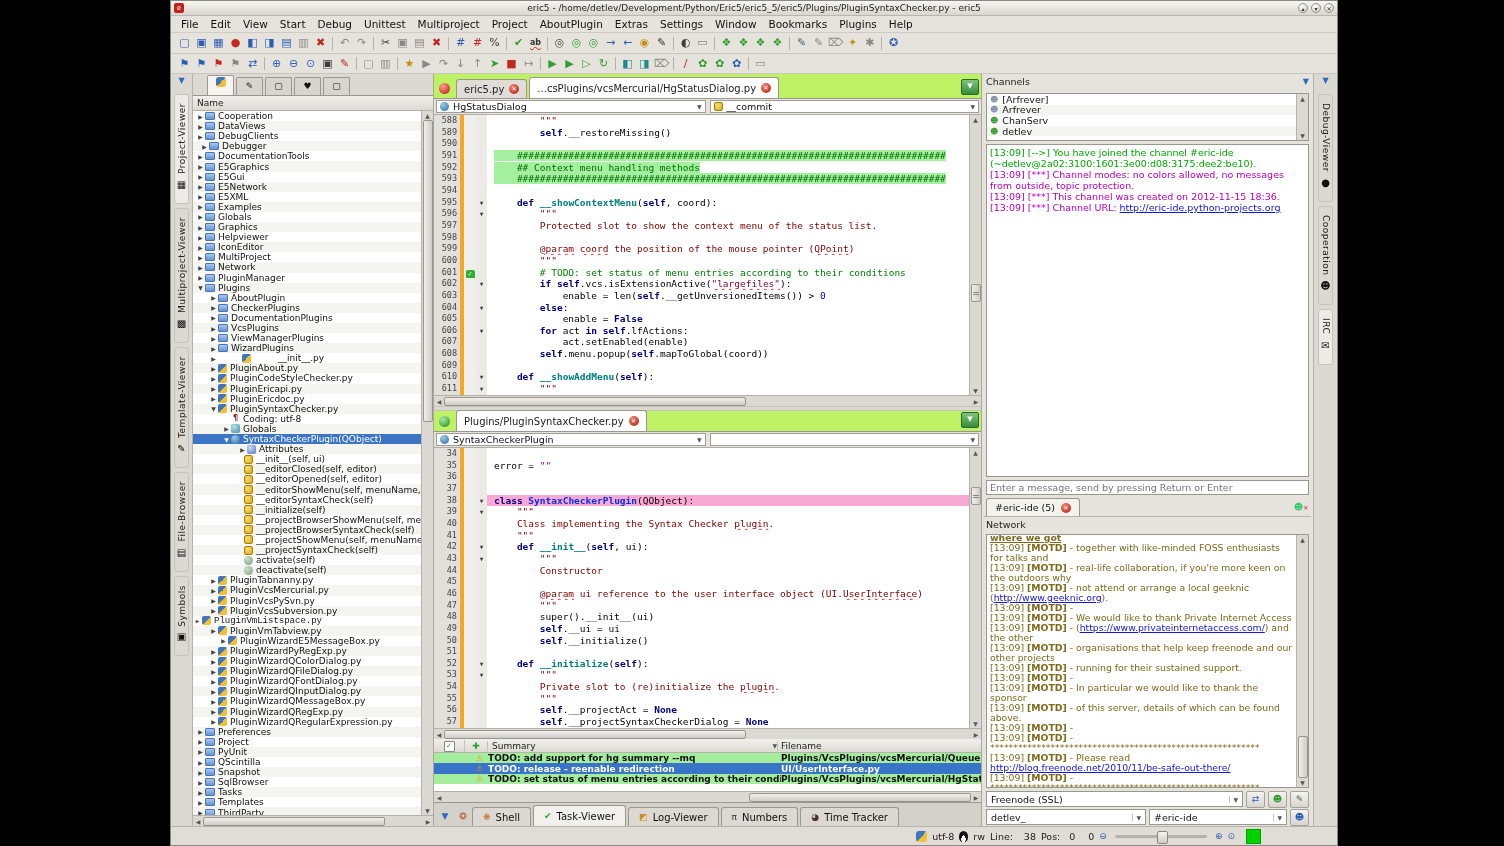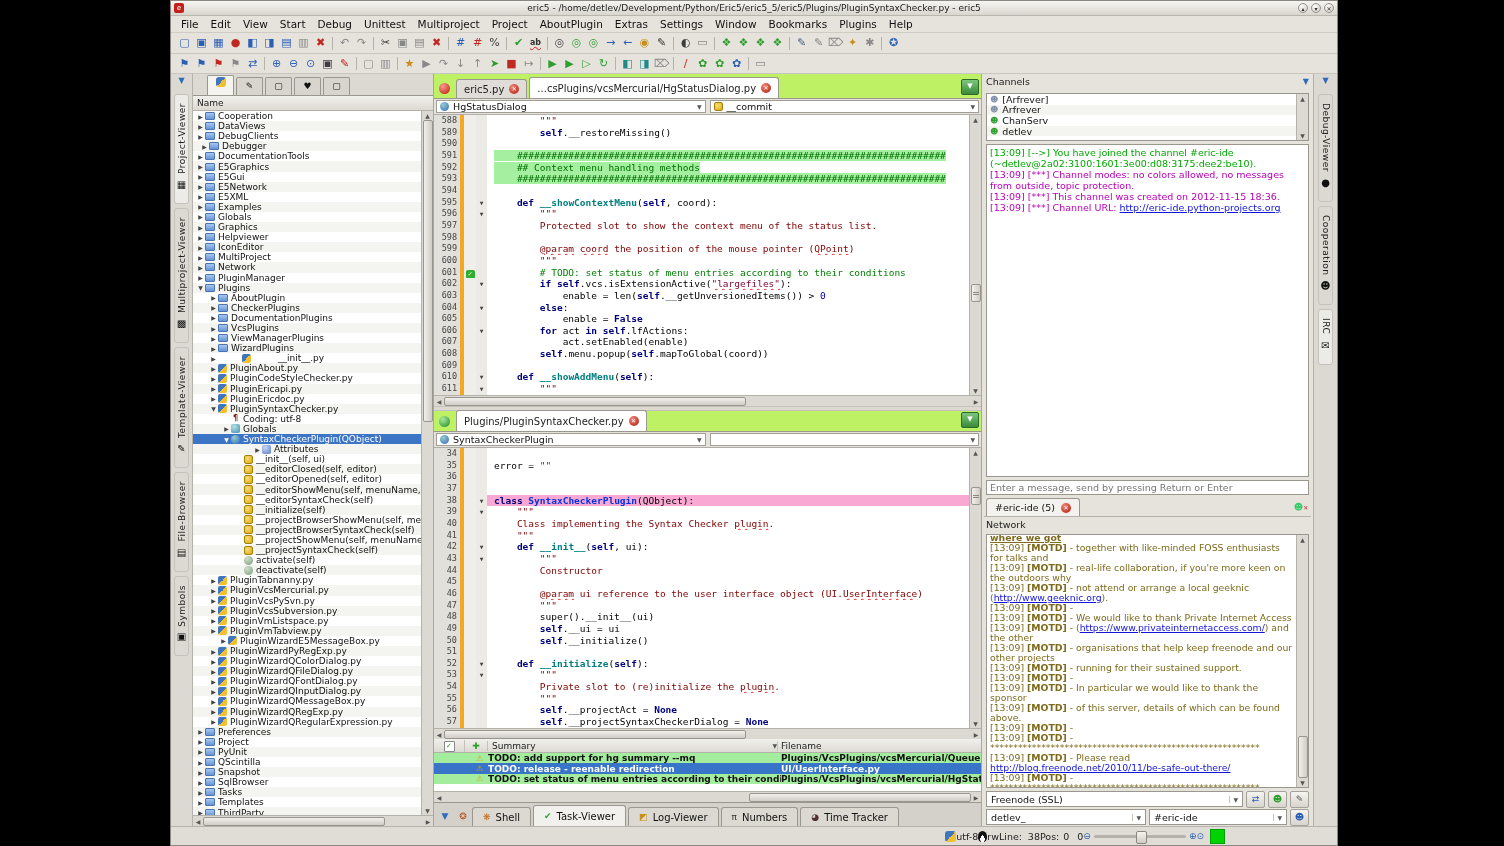--- a/index.html
+++ b/index.html
@@ -163,21 +163,21 @@
   .irow{height:16px;display:flex;align-items:center;gap:3px;margin:1px 2px}
   .ircombo{flex:1;display:flex;align-items:center;background:#fff;border:1px solid #9a978f;height:14px;
     font-size:9.5px;padding:0 4px;min-width:0}
   .ircombo .arr{margin-left:auto;font-size:6px;color:#555;border-left:1px solid #c5c2bc;padding-left:3px}
   .irbtn{width:17px;height:15px;border:1px solid #a5a29c;border-radius:2px;background:linear-gradient(#f6f4f0,#d8d5cf);
     font-size:9px;text-align:center;line-height:14px}
   .nickcombo{flex:0 0 150px}
   
   #statusbar{height:18px;background:#e0ddd7;border-top:1px solid #b5b2ac;display:flex;align-items:center;
     font-size:9.5px;color:#222;padding:0 4px}
-  #sb-right{margin-left:auto;display:flex;align-items:center;margin-right:108px}
+  #sb-right{margin-left:auto;display:flex;align-items:center;gap:5px;margin-right:72px}
   .pylogo{width:11px;height:11px;border-radius:3px;background:linear-gradient(135deg,#3f76bd 50%,#f0c030 50%)}
   .tux{width:9px;height:11px;border-radius:50% 50% 42% 42%;background:radial-gradient(ellipse at 50% 75%,#fff 32%,#111 35%)}
   .zoomslider{width:92px;height:3px;background:#b5b2ac;border-radius:2px;position:relative;margin:0 3px}
   .zoomthumb{position:absolute;left:42px;top:-4px;width:9px;height:11px;border:1px solid #8a8780;border-radius:2px;
     background:linear-gradient(#f6f4f0,#cfccc6)}
   .greensq{width:13px;height:13px;background:#00d400;border:1px solid #00a000;margin-left:6px}
   .sb-ico{font-size:9px;color:#2b5fb4}
 </style>
 </head>
 <body>
@@ -497,21 +497,21 @@
             <div class="trow alt" style="padding-left: 29px;">
               <span class="tarrow">▶</span>
               <span class="tico i-glob"></span>
               <span>Globals</span>
             </div>
             <div class="trow sel" style="padding-left: 29px;">
               <span class="tarrow">▼</span>
               <span class="tico i-cls"></span>
               <span>SyntaxCheckerPlugin(QObject)</span>
             </div>
-            <div class="trow alt" style="padding-left: 60px;">
+            <div class="trow alt" style="padding-left: 45px;">
               <span class="tarrow">▶</span>
               <span class="tico i-attr"></span>
               <span>Attributes</span>
             </div>
             <div class="trow" style="padding-left: 42px;">
               <span class="tarrow"></span>
               <span class="tico i-m"></span>
               <span>__init__(self, ui)</span>
             </div>
             <div class="trow alt" style="padding-left: 42px;">
@@ -582,21 +582,21 @@
             <div class="trow" style="padding-left: 16px;">
               <span class="tarrow">▶</span>
               <span class="tico i-py"></span>
               <span>PluginVcsPySvn.py</span>
             </div>
             <div class="trow alt" style="padding-left: 16px;">
               <span class="tarrow">▶</span>
               <span class="tico i-py"></span>
               <span>PluginVcsSubversion.py</span>
             </div>
-            <div class="trow" style="padding-left: 16px;">
+            <div class="trow" style=" font-family: Liberation Mono, monospace;">
               <span class="tarrow">▶</span>
               <span class="tico i-py"></span>
               <span>PluginVmListspace.py</span>
             </div>
             <div class="trow alt" style="padding-left: 16px;">
               <span class="tarrow">▶</span>
               <span class="tico i-py"></span>
               <span>PluginVmTabview.py</span>
             </div>
             <div class="trow" style="padding-left: 26px;">

